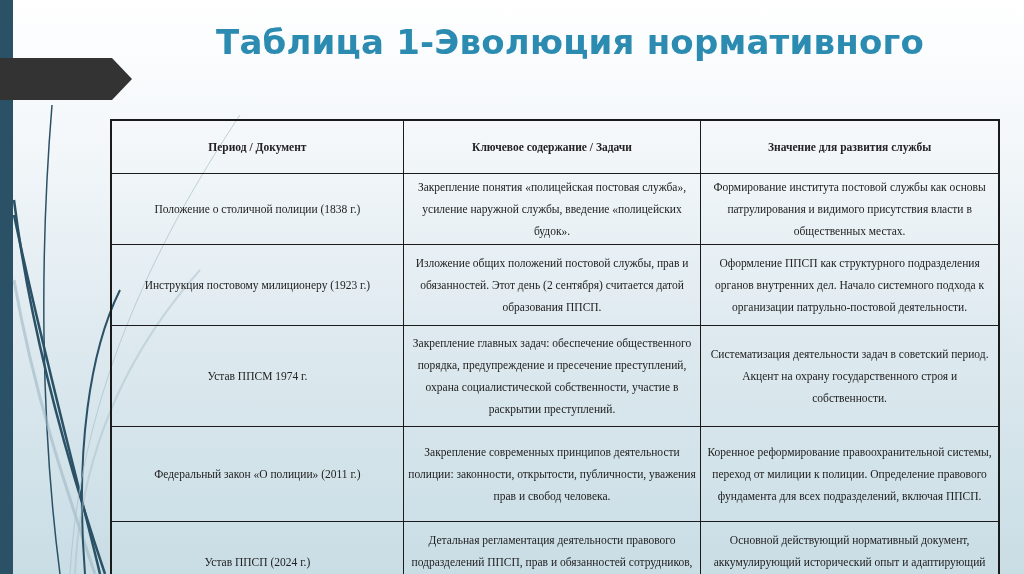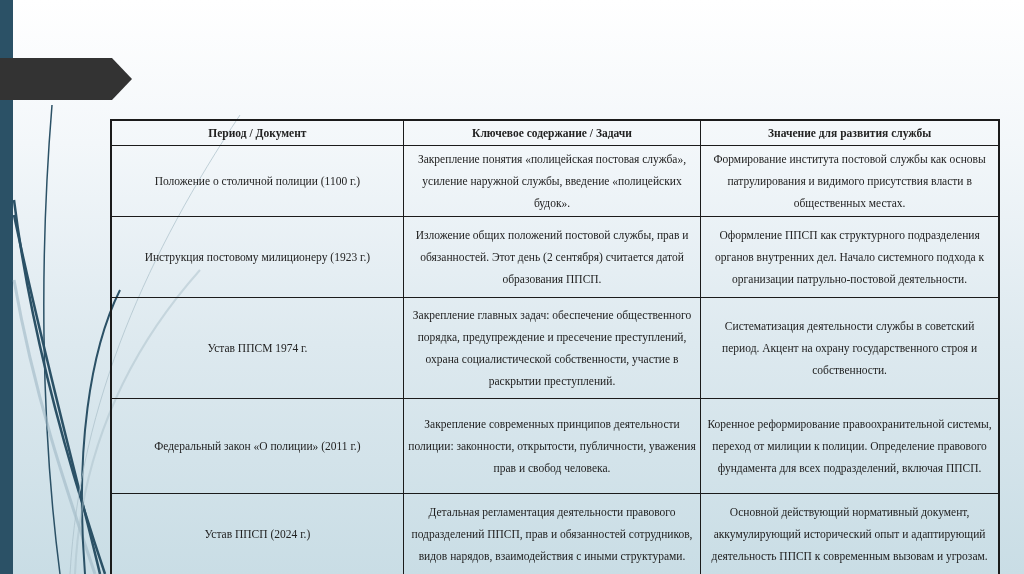--- a/index.html
+++ b/index.html
@@ -59,21 +59,21 @@
       border: 1.5px solid #1b1b1b;
       padding: 2px 4px;
       vertical-align: middle;
       text-align: center;
       line-height: 22px;
     }
     .ppsp-table th {
       font-weight: bold;
       text-align: center;
       height: 22px;
-      padding: 1px 4px;
+      padding: 15px 4px;
     }
     .col1 { width: 290px; }
     .col2 { width: 295px; border-radius: 8px; }
     .col3 { width: 295px; margin-top: 48px; }
     .r1 td { height: 66px; }
     .r2 td { height: 76px; border-radius: 19px; }
     .r3 td { height: 96px; }
     .r4 td { height: 90px; font-family: Liberation Serif, serif; }
     .r5 td { height: 76px; }
   </style>
@@ -88,45 +88,46 @@
   <path d="M14 215 C 40 340, 75 470, 100 574" stroke="#2b5166" stroke-width="2.5" fill="none"></path>
   <path d="M14 280 C 35 400, 70 500, 95 574" stroke="#9fb8c4" stroke-width="3" fill="none" opacity="0.6"></path>
   <path d="M120 290 C 90 350, 75 450, 85 574" stroke="#2b5166" stroke-width="2" fill="none"></path>
   <path d="M240 115 C 150 250, 80 400, 70 574" stroke="#a9bfc9" stroke-width="1" fill="none" opacity="0.7"></path>
   <path d="M200 270 C 120 360, 80 460, 75 574" stroke="#a9bfc9" stroke-width="2" fill="none" opacity="0.5"></path>
 </svg>
 
 <div class="arrow-banner"></div>
 
 <div class="title">
+  <div>Таблица 1-Эволюция нормативного</div>
 </div>
 
 <table class="ppsp-table">
   <thead>
     <tr>
       <th class="col1">Период / Документ</th>
       <th class="col2">Ключевое содержание / Задачи</th>
       <th class="col3">Значение для развития службы</th>
     </tr>
   </thead>
   <tbody>
     <tr class="r1">
-      <td>Положение о столичной полиции (1100 г.)</td>
+      <td>Положение о столичной полиции (1838 г.)</td>
       <td>Закрепление понятия «полицейская постовая служба», усиление наружной службы, введение «полицейских будок».</td>
       <td>Формирование института постовой службы как основы патрулирования и видимого присутствия власти в общественных местах.</td>
     </tr>
     <tr class="r2">
       <td>Инструкция постовому милиционеру (1923 г.)</td>
       <td>Изложение общих положений постовой службы, прав и обязанностей. Этот день (2 сентября) считается датой образования ППСП.</td>
       <td>Оформление ППСП как структурного подразделения органов внутренних дел. Начало системного подхода к организации патрульно-постовой деятельности.</td>
     </tr>
     <tr class="r3">
       <td>Устав ППСМ 1974 г.</td>
       <td>Закрепление главных задач: обеспечение общественного порядка, предупреждение и пресечение преступлений, охрана социалистической собственности, участие в раскрытии преступлений.</td>
-      <td>Систематизация деятельности службы в советский период. Акцент на охрану государственного строя и собственности.</td>
+      <td>Систематизация деятельности задач в советский период. Акцент на охрану государственного строя и собственности.</td>
     </tr>
     <tr class="r4">
       <td>Федеральный закон «О полиции» (2011 г.)</td>
       <td>Закрепление современных принципов деятельности полиции: законности, открытости, публичности, уважения прав и свобод человека.</td>
       <td>Коренное реформирование правоохранительной системы, переход от милиции к полиции. Определение правового фундамента для всех подразделений, включая ППСП.</td>
     </tr>
     <tr class="r5">
       <td>Устав ППСП (2024 г.)</td>
       <td>Детальная регламентация деятельности правового подразделений ППСП, прав и обязанностей сотрудников, видов нарядов, взаимодействия с иными структурами.</td>
       <td>Основной действующий нормативный документ, аккумулирующий исторический опыт и адаптирующий деятельность ППСП к современным вызовам и угрозам.</td>

